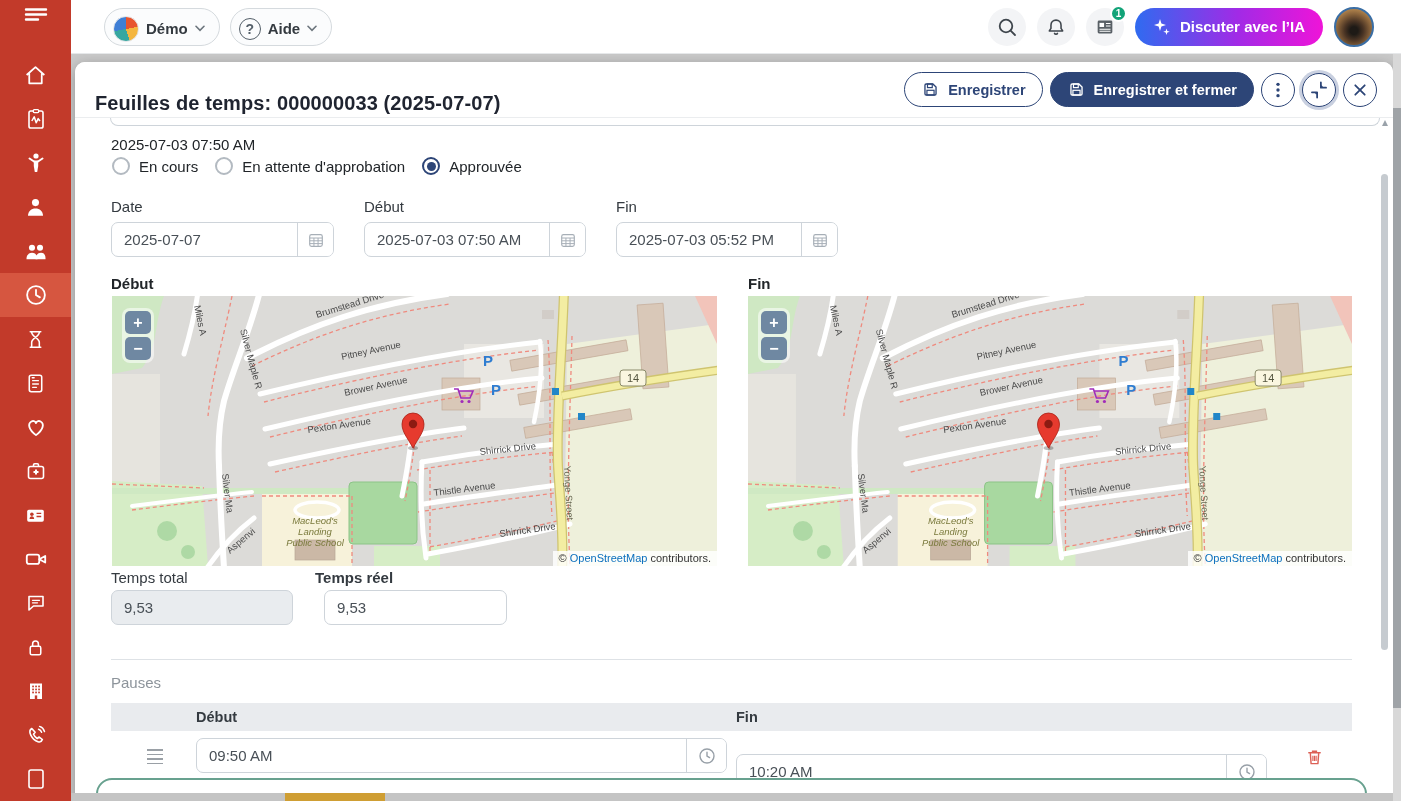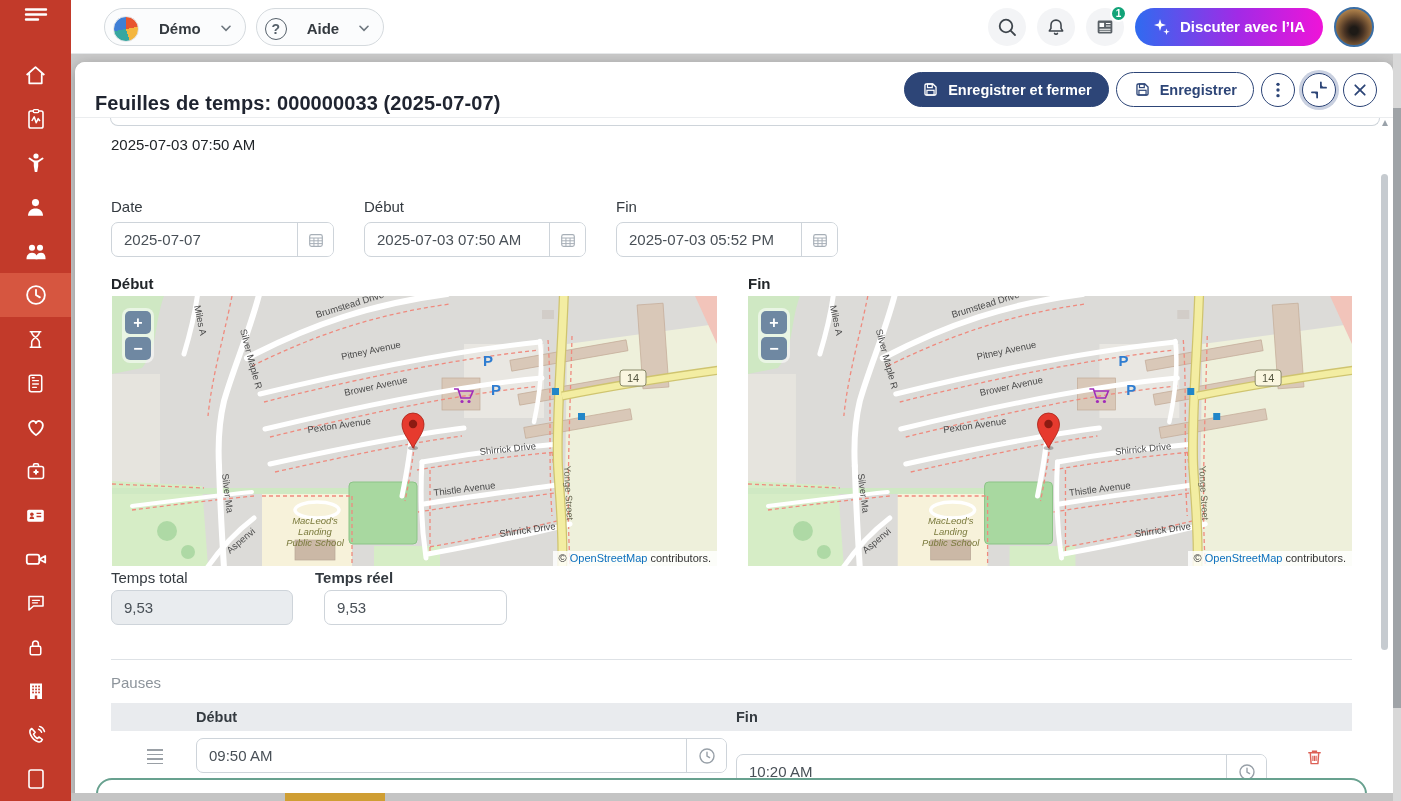--- a/index.html
+++ b/index.html
@@ -1,21 +1,21 @@
 <!DOCTYPE html>
 <html><head>
 <meta charset="utf-8">
 <style>
   * { margin:0; padding:0; box-sizing:border-box; }
   body { font-family:"Liberation Sans", sans-serif; }
   .root { position:relative; width:1401px; height:801px; background:#cacaca; overflow:hidden; font-family:"Liberation Sans",sans-serif; }
 
   
   .topbar { position:absolute; left:71px; top:0; right:0; height:54px; background:#fff; border-bottom:1px solid #e6e8ea; display:flex; align-items:center; padding:0 27px 0 33px; gap:10px; z-index:6; }
-  .pill { display:flex; align-items:center; gap:20px; height:38px; padding:4px 14px 0 8px; border:1px solid #d5dade; border-radius:19px; background:#fbfcfd; cursor:pointer; }
+  .pill { display:flex; align-items:center; gap:7px; height:38px; padding:4px 14px 0 8px; border:1px solid #d5dade; border-radius:19px; background:#fbfcfd; cursor:pointer; }
   .pill .plabel { font-size:15px; color:#343a40; font-weight:700; }
   .logo-circle { width:26px; height:26px; border-radius:50%; background:conic-gradient(#e8542f 0 22%, #f4b63f 22% 45%, #37a7a0 45% 72%, #3f7fd6 72% 100%); border:1px solid #e3e6e9; }
   .qmark { width:22px; height:22px; border-radius:50%; border:1.6px solid #55606a; color:#55606a; font-size:14px; font-weight:700; display:flex; align-items:center; justify-content:center; }
   .chev { width:10px; height:7px; }
   .topbar-right { margin-left:auto; display:flex; align-items:center; gap:11px; }
   .circ-btn { width:38px; height:38px; border-radius:50%; background:#f3f4f6; display:flex; align-items:center; justify-content:center; position:relative; cursor:pointer; }
   .badge { position:absolute; top:-3px; right:-3px; min-width:17px; height:17px; border-radius:9px; background:#12a378; border:2px solid #fff; color:#fff; font-size:10px; font-weight:700; display:flex; align-items:center; justify-content:center; padding:0 3px; }
   .ai-btn { height:38px; border-radius:19px; background:linear-gradient(90deg,#2f6bf0,#a22ae6 55%,#ef14d8); color:#fff; font-size:15px; font-weight:700; display:flex; align-items:center; gap:9px; padding:0 18px; border:none; cursor:pointer; }
   .avatar { width:40px; height:40px; border-radius:50%; border:2px solid #3a6ea5; background:radial-gradient(circle at 50% 60%, #1e1a16 14%, #4a3424 34%, #86613a 58%, #b3854d 78%, #cda465 100%); cursor:pointer; }
 
@@ -259,35 +259,35 @@
           </svg>
       </div>
     </div>
   </div>
 
   <div class="modal">
 
     <div class="modal-header">
       <span class="modal-title">Feuilles de temps: 000000033 (2025-07-07)</span>
       <div class="header-actions">
+        <button class="btn btn-outline">
+          <svg width="19" height="19" viewBox="0 0 24 24">
+              <path d="M5,6.5 A1.5,1.5 0 0 1 6.5,5 H15 l4,4 V17.5 A1.5,1.5 0 0 1 17.5,19 H6.5 A1.5,1.5 0 0 1 5,17.5 Z" fill="none" stroke="#2d4577" stroke-width="1.7"></path>
+              <rect x="8.2" y="5" width="6" height="4.6" fill="none" stroke="#2d4577" stroke-width="1.5"></rect>
+              <rect x="7.5" y="13" width="9" height="6" fill="none" stroke="#2d4577" stroke-width="1.5"></rect>
+            </svg>
+          <span>Enregistrer</span>
+        </button>
         <button class="btn btn-primary">
           <svg width="19" height="19" viewBox="0 0 24 24">
               <path d="M5,6.5 A1.5,1.5 0 0 1 6.5,5 H15 l4,4 V17.5 A1.5,1.5 0 0 1 17.5,19 H6.5 A1.5,1.5 0 0 1 5,17.5 Z" fill="none" stroke="#fff" stroke-width="1.7"></path>
               <rect x="8.2" y="5" width="6" height="4.6" fill="none" stroke="#fff" stroke-width="1.5"></rect>
               <rect x="7.5" y="13" width="9" height="6" fill="none" stroke="#fff" stroke-width="1.5"></rect>
             </svg>
           <span>Enregistrer et fermer</span>
-        </button>
-        <button class="btn btn-outline">
-          <svg width="19" height="19" viewBox="0 0 24 24">
-              <path d="M5,6.5 A1.5,1.5 0 0 1 6.5,5 H15 l4,4 V17.5 A1.5,1.5 0 0 1 17.5,19 H6.5 A1.5,1.5 0 0 1 5,17.5 Z" fill="none" stroke="#2d4577" stroke-width="1.7"></path>
-              <rect x="8.2" y="5" width="6" height="4.6" fill="none" stroke="#2d4577" stroke-width="1.5"></rect>
-              <rect x="7.5" y="13" width="9" height="6" fill="none" stroke="#2d4577" stroke-width="1.5"></rect>
-            </svg>
-          <span>Enregistrer</span>
         </button>
         <button class="btn-circle">
           <svg width="34" height="34" viewBox="0 0 34 34">
               <circle cx="17" cy="11" r="1.8" fill="#2d4577"></circle>
               <circle cx="17" cy="17" r="1.8" fill="#2d4577"></circle>
               <circle cx="17" cy="23" r="1.8" fill="#2d4577"></circle>
             </svg>
         </button>
         <button class="btn-circle ring">
           <svg width="34" height="34" viewBox="0 0 34 34">
@@ -298,20 +298,34 @@
           <svg width="34" height="34" viewBox="0 0 34 34">
               <path d="M12,12 L22,22 M22,12 L12,22" stroke="#2d4577" stroke-width="1.9" stroke-linecap="round"></path>
             </svg>
         </button>
       </div>
     </div>
 
     <div class="cut-field"></div>
     <div class="stamp">2025-07-03 07:50 AM</div>
 
+    <div class="radio-row">
+      <div class="radio-opt">
+        <span class="radio"></span>
+        <span class="radio-label">En cours</span>
+      </div>
+      <div class="radio-opt">
+        <span class="radio"></span>
+        <span class="radio-label">En attente d'approbation</span>
+      </div>
+      <div class="radio-opt">
+        <span class="radio sel"></span>
+        <span class="radio-label">Approuvée</span>
+      </div>
+    </div>
 
     <div class="f-label" style="left:36px; top:136px;">Date</div>
     <div class="f-label" style="left:289px; top:136px;">Début</div>
     <div class="f-label" style="left:541px; top:136px;">Fin</div>
 
     <div class="input-group" style="left:36px; top:160px; width:223px;gap:48px;">
       <div class="val">2025-07-07</div>
       <div class="seg">
         <svg width="18" height="18" viewBox="0 0 20 20">
             <rect x="3" y="4" width="14" height="13" rx="2" fill="none" stroke="#a7afb7" stroke-width="1.3"></rect>

